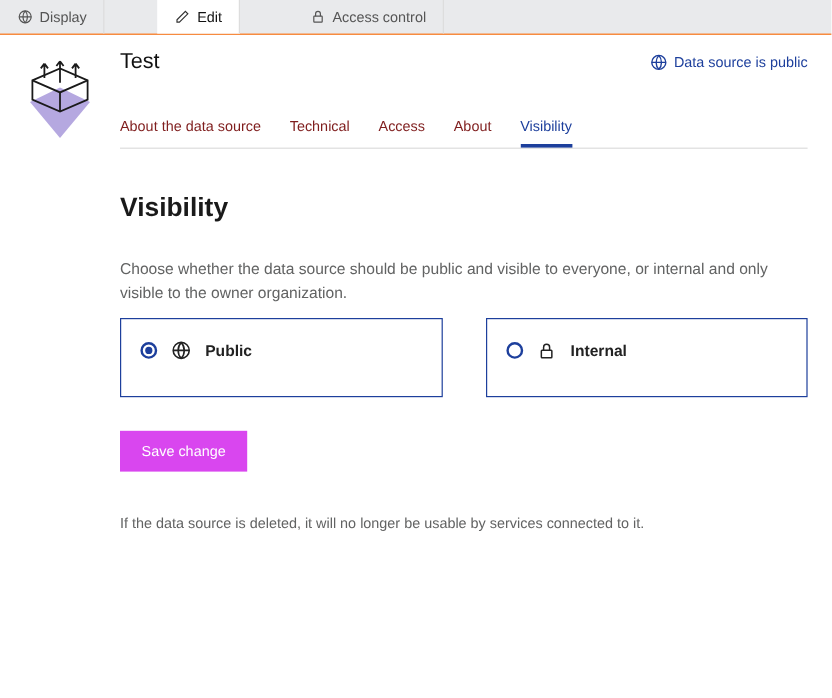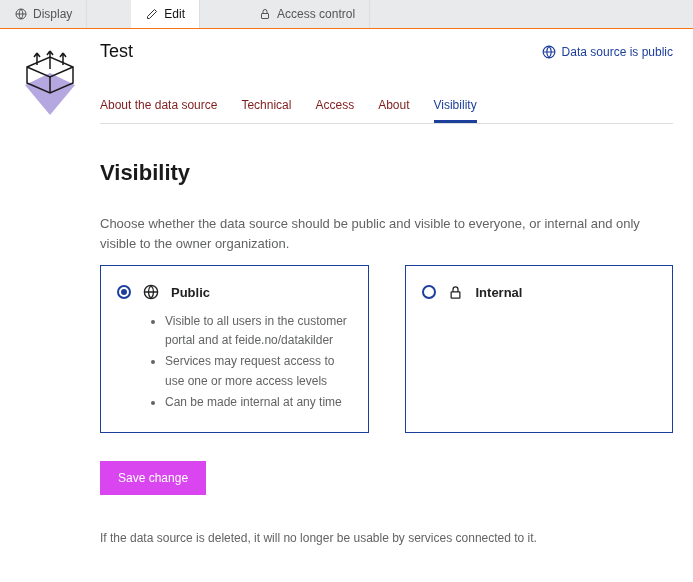--- a/index.html
+++ b/index.html
@@ -121,25 +121,20 @@
       <div class="option-head">
         <span class="radio checked"></span>
         <span class="opt-ico">
           <svg width="16" height="16" viewBox="0 0 24 24" fill="none" stroke="#222" stroke-width="2">
               <circle cx="12" cy="12" r="10"></circle>
               <path d="M2 12h20M12 2a15 15 0 010 20M12 2a15 15 0 000 20"></path>
             </svg>
         </span>
         <span class="opt-label">Public</span>
       </div>
-      <ul>
-        <li>Visible to all users in the customer portal and at feide.no/datakilder</li>
-        <li>Services may request access to use one or more access levels</li>
-        <li>Can be made internal at any time</li>
-      </ul>
     </div>
     <div class="option-card">
       <div class="option-head">
         <span class="radio"></span>
         <span class="opt-ico">
           <svg width="15" height="15" viewBox="0 0 24 24" fill="none" stroke="#222" stroke-width="2">
               <rect x="5" y="11" width="14" height="10" rx="1"></rect>
               <path d="M8 11V7a4 4 0 018 0v4"></path>
             </svg>
         </span>

